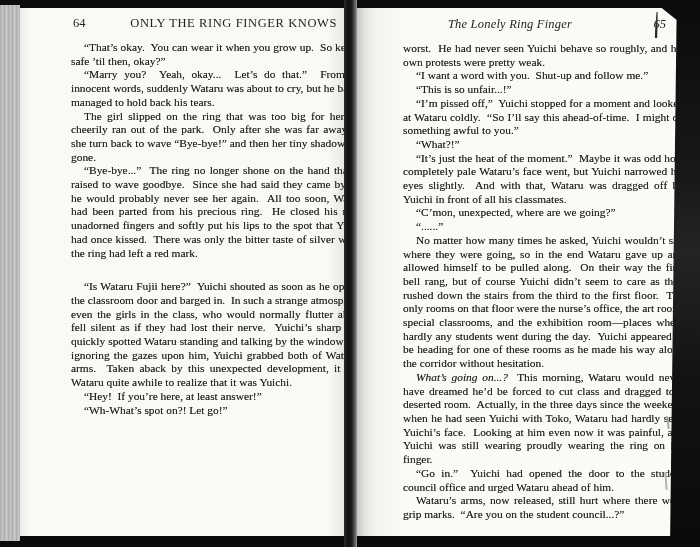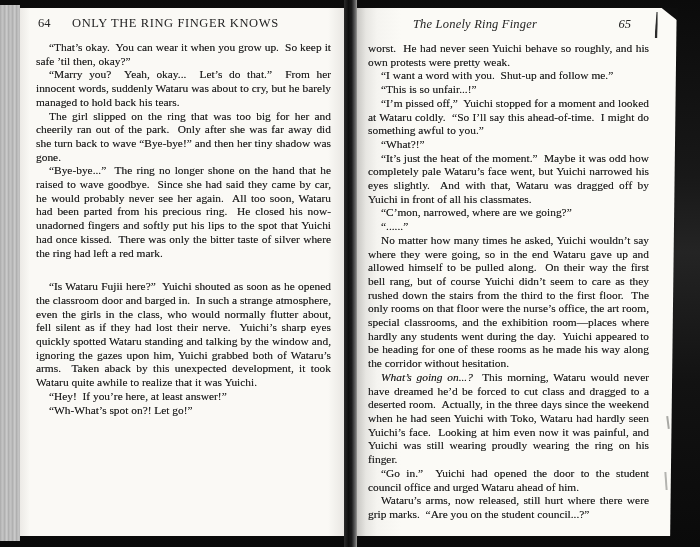--- a/index.html
+++ b/index.html
@@ -8,21 +8,21 @@
     background:linear-gradient(180deg,#0b0b0b 0%,#141414 30%,#1d1d1d 48%,#0f0f0f 72%,#0a0a0a 100%);
     font-family:"Liberation Serif","DejaVu Serif",serif;
   }
   
   .edge-strip {
     position:absolute; left:0; top:5px; width:20px; height:536px;
     background:repeating-linear-gradient(90deg,
       #8f8f8f 0px,#cfcfcf 1px,#a8a8a8 2px,#dedede 3px,#9a9a9a 4px,
       #c6c6c6 5px,#b2b2b2 6px,#e2e2e2 7px,#a0a0a0 8px);
   }
-  .page { position:absolute; top:8px; height:528px; }
+  .page { position:absolute; top:8px; height:528px;padding-left:35px; }
   .page-left {
     left:20px; width:324px;
     background:linear-gradient(90deg,#eceae6 0px,#faf9f5 10px,#faf9f5 308px,#e9e7e3 324px);
   }
   .page-right {
     left:357px; width:322px;
     background:linear-gradient(90deg,#c7c6c2 0px,#e7e6e2 9px,#f5f4f0 20px,#fbfaf6 44px,#fbfaf6 100%);
   }
   
   .gutter {
@@ -46,21 +46,21 @@
   }
   .edge-mark-1 { position:absolute; left:667px; top:416px; width:2px; height:13px; background:#a8a8a4; transform:rotate(-7deg); }
   .edge-mark-2 { position:absolute; left:665px; top:472px; width:2px; height:18px; background:#b4b4b0; transform:rotate(-4deg); }
 
   .header { display:flex; align-items:baseline; font-size:12.5px; color:#232323; }
   .page-left  .header { margin:8px 18px 0 18px; }
   .page-right .header { margin:9px 48px 0 12px;gap:20px; }
   .header .num { color:#232323; }
   .page-left  .header .num { width:34px; }
   .page-right .header .num { width:30px; text-align:right;font-style:italic; }
-  .page-left  .header .title { flex:1; text-align:left; letter-spacing:0.6px; margin-right:46px; white-space:nowrap; }
+  .page-left  .header .title { flex:1; text-align:right; letter-spacing:0.6px; margin-right:24px; white-space:nowrap; }
   .page-right .header .title { flex:1; text-align:center; font-style:italic; letter-spacing:0.2px; white-space:nowrap; }
 
   .body {
     font-size:11.4px; line-height:13.7px; text-align:justify;
     color:#1e1e1e; text-shadow:0 0 0.3px rgba(20,20,20,0.55);
   }
   .page-left  .body { margin:10px 13px 0 16px; }
   .page-right .body { margin:10px 30px 0 11px; }
   .body p { margin:0; }
   .body p.indent { text-indent:13px; }
@@ -97,21 +97,21 @@
       <span class="title">The Lonely Ring Finger</span>
       <span class="num">65</span>
     </div>
     <div class="body">
         <p class="">worst.&nbsp; He had never seen Yuichi behave so roughly, and his own protests were pretty weak.</p>
         <p class="indent">“I want a word with you.&nbsp; Shut-up and follow me.”</p>
         <p class="indent">“This is so unfair...!”</p>
         <p class="indent">“I’m pissed off,”&nbsp; Yuichi stopped for a moment and looked at Wataru coldly.&nbsp; “So I’ll say this ahead-of-time.&nbsp; I might do something awful to you.”</p>
         <p class="indent">“What?!”</p>
         <p class="indent">“It’s just the heat of the moment.”&nbsp; Maybe it was odd how completely pale Wataru’s face went, but Yuichi narrowed his eyes slightly.&nbsp; And with that, Wataru was dragged off by Yuichi in front of all his classmates.</p>
-        <p class="indent">“C’mon, narrowed, where are we going?”</p>
+        <p class="indent">“C’mon, unexpected, where are we going?”</p>
         <p class="indent">“......”</p>
         <p class="indent gap-sm">No matter how many times he asked, Yuichi wouldn’t say where they were going, so in the end Wataru gave up and allowed himself to be pulled along.&nbsp; On their way the first bell rang, but of course Yuichi didn’t seem to care as they rushed down the stairs from the third to the first floor.&nbsp; The only rooms on that floor were the nurse’s office, the art room, special classrooms, and the exhibition room—places where hardly any students went during the day.&nbsp; Yuichi appeared to be heading for one of these rooms as he made his way along the corridor without hesitation.</p>
         <p class="indent"><i>What’s going on...?</i>&nbsp; This morning, Wataru would never have dreamed he’d be forced to cut class and dragged to a deserted room.&nbsp; Actually, in the three days since the weekend when he had seen Yuichi with Toko, Wataru had hardly seen Yuichi’s face.&nbsp; Looking at him even now it was painful, and Yuichi was still wearing proudly wearing the ring on his finger.</p>
         <p class="indent">“Go in.”&nbsp; Yuichi had opened the door to the student council office and urged Wataru ahead of him.</p>
         <p class="indent">Wataru’s arms, now released, still hurt where there were grip marks.&nbsp; “Are you on the student council...?”</p>
       </div>
   </div>
 
   <div class="right-dark"></div>
   <div class="corner-cut"></div>

